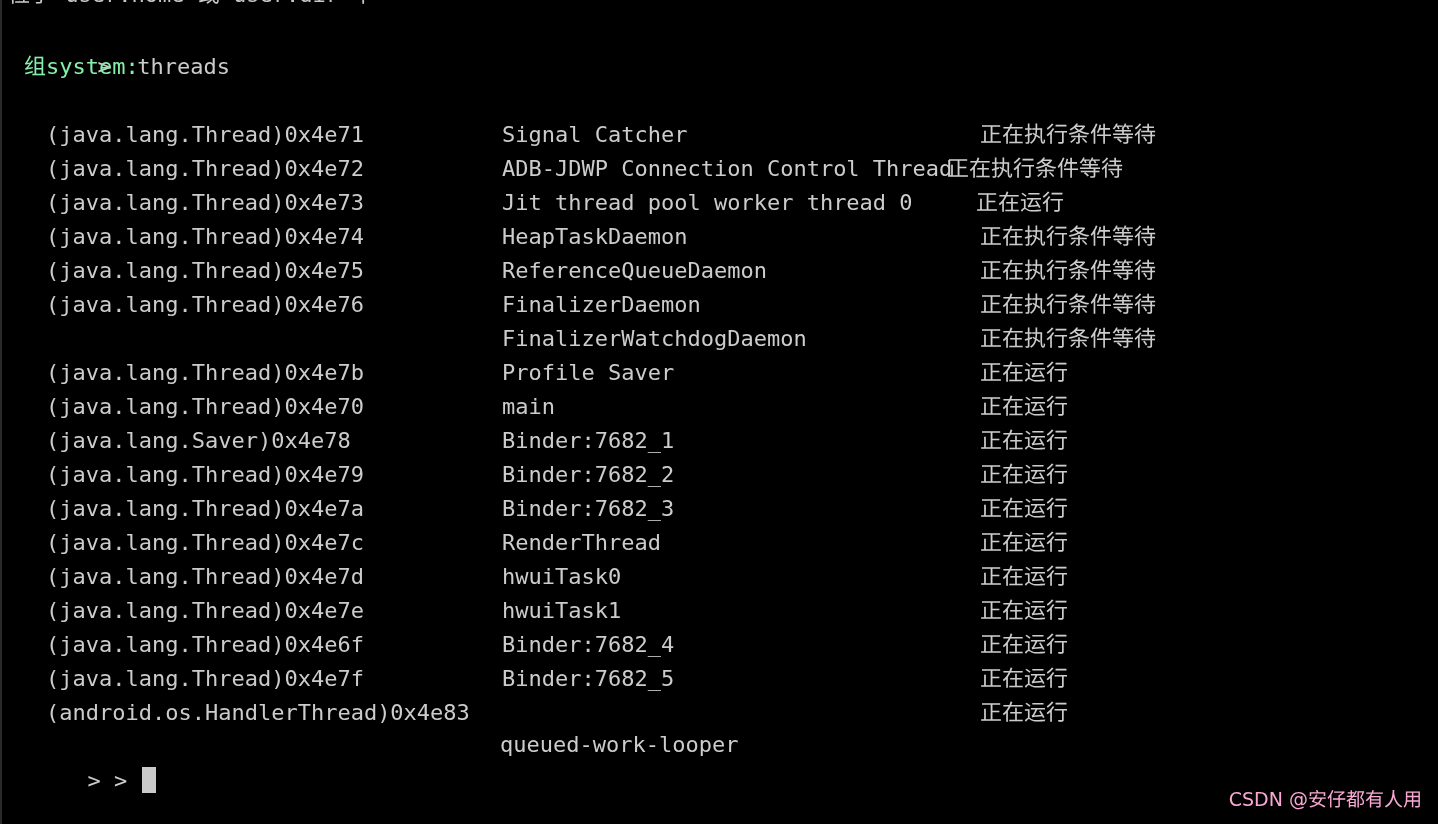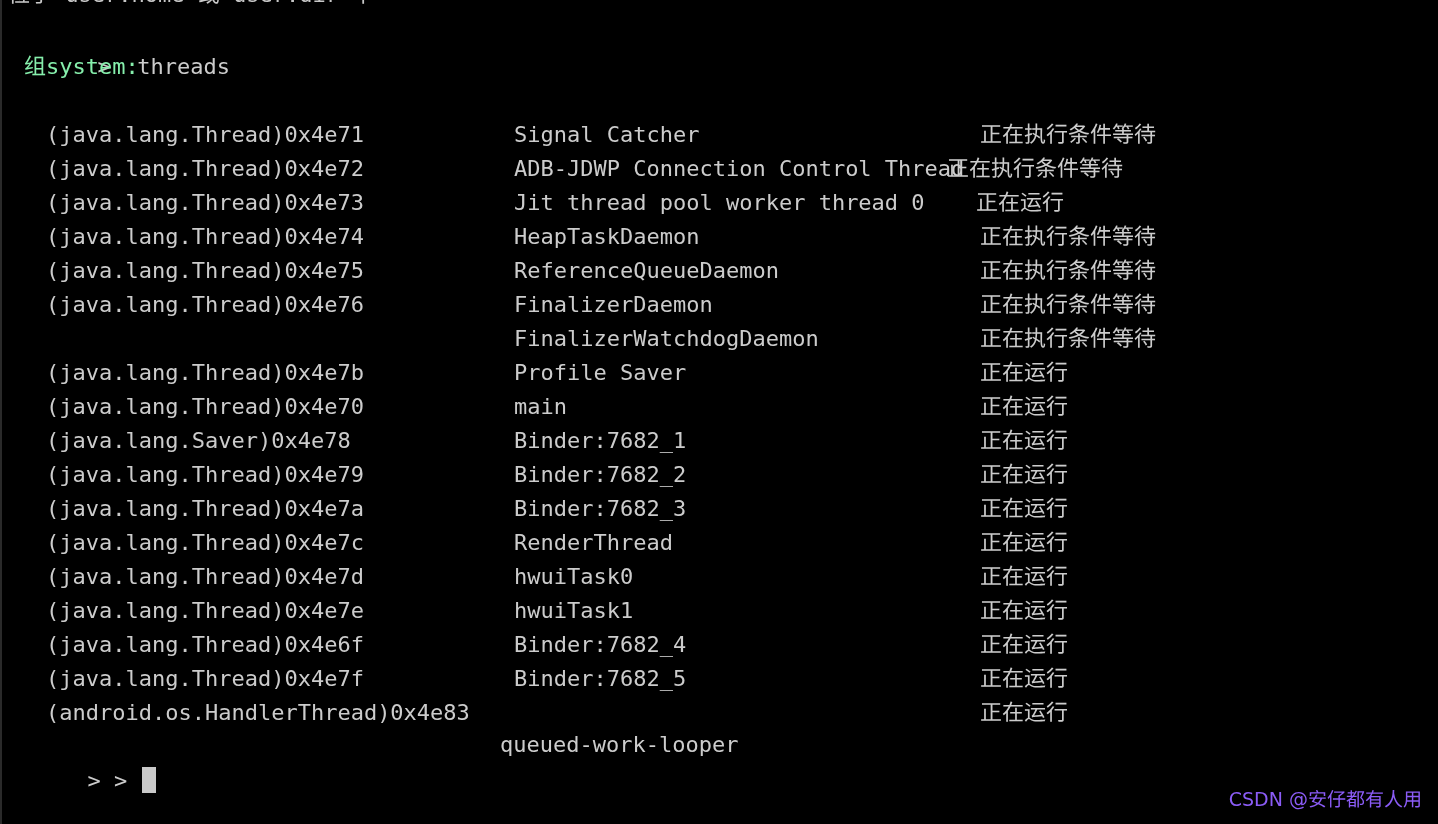--- a/index.html
+++ b/index.html
@@ -50,21 +50,21 @@
 
   .line .col-id,
   .line .col-name,
   .line .col-state {
     position: absolute;
     top: 0;
     white-space: pre;
   }
 
   .col-id     { left: 44px; }
-  .col-name   { left: 512px; }
+  .col-name   { left: 500px; }
   .col-state  { left: 978px; }
 
   
   .line.state-early .col-state { left: 974px; }
   
   .line.name-overflow .col-state { left: 945px; }
   
   .line.wide-id .col-name { left: 498px; margin-top: 32px; }
 
   .group-head {
@@ -94,21 +94,21 @@
     vertical-align: -5px;
     margin-left: 2px;
   }
 
   .watermark {
     position: absolute;
     right: 16px;
     bottom: 8px;
     font-family: "DejaVu Sans", "Liberation Sans", sans-serif;
     font-size: 19px;
-    color: #8b5cf6;
+    color: #f9a8d4;
     white-space: pre;
   }
 
   .cjk { font-family: Liberation Sans, sans-serif; text-align: center; }
 </style>
 </head>
 <body>
 
 <div id="terminal">
 

